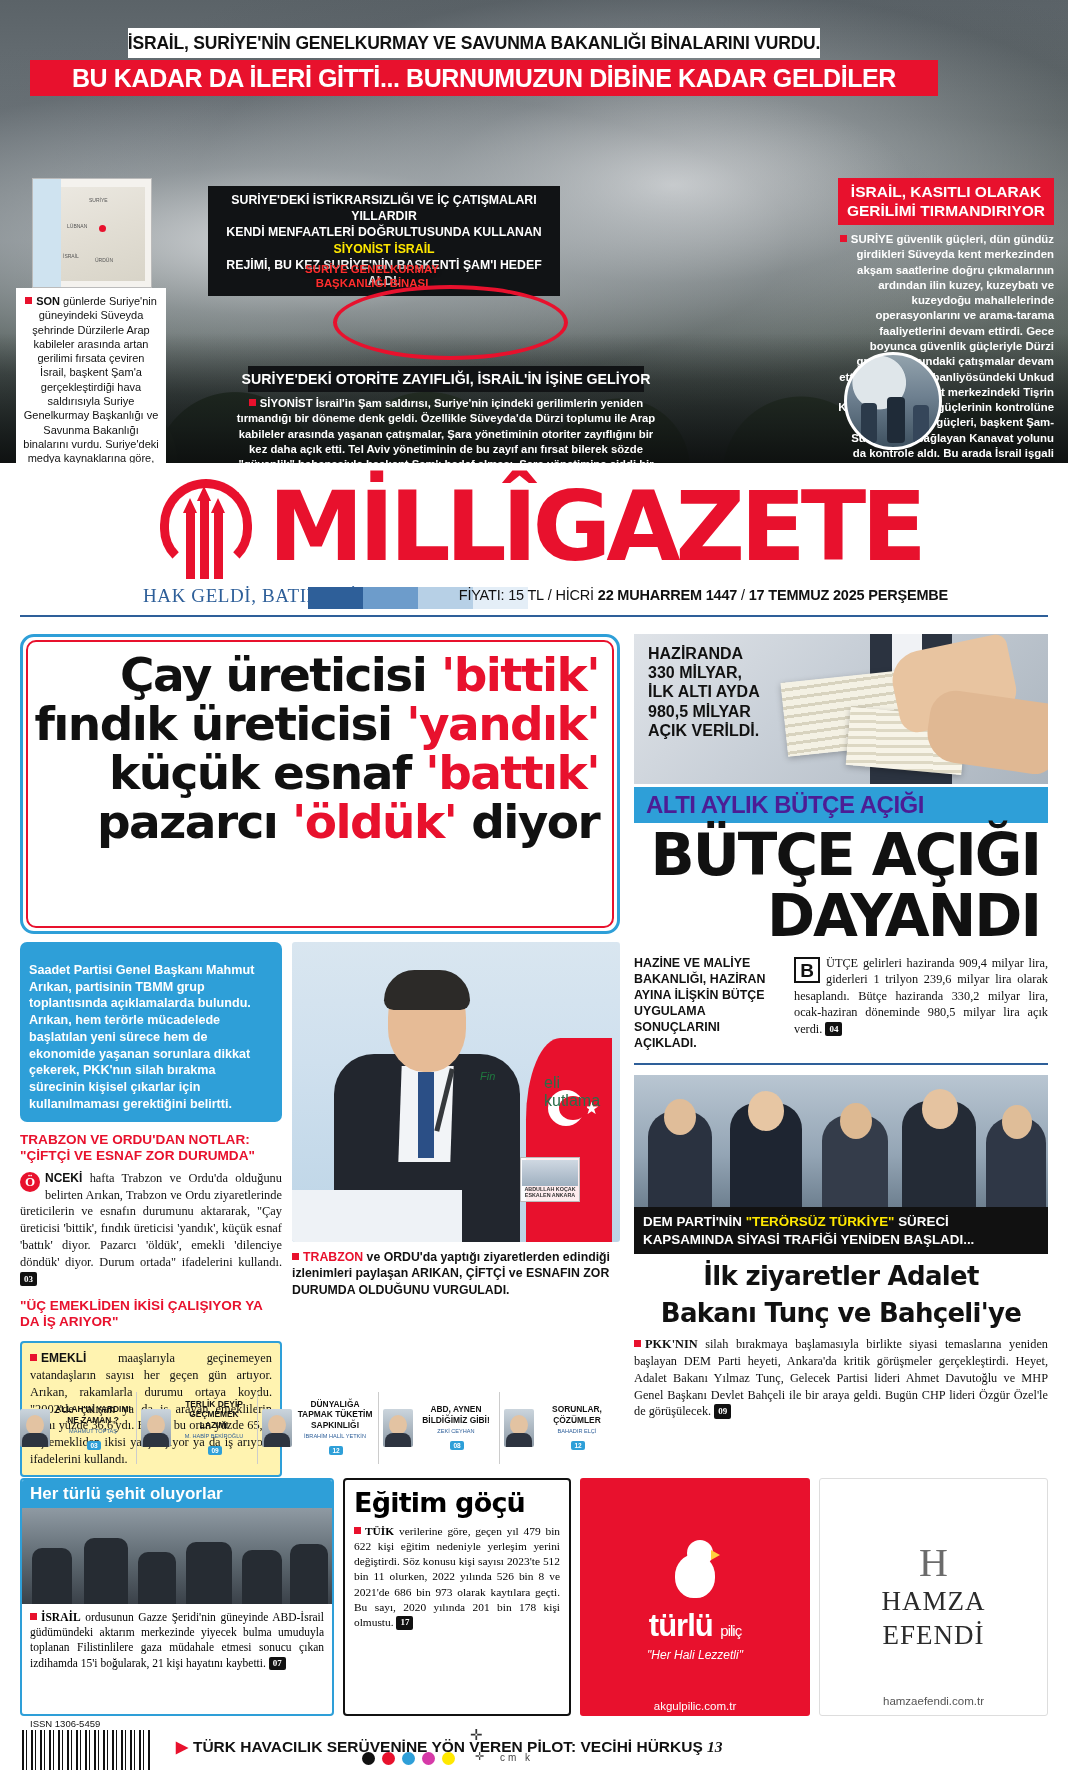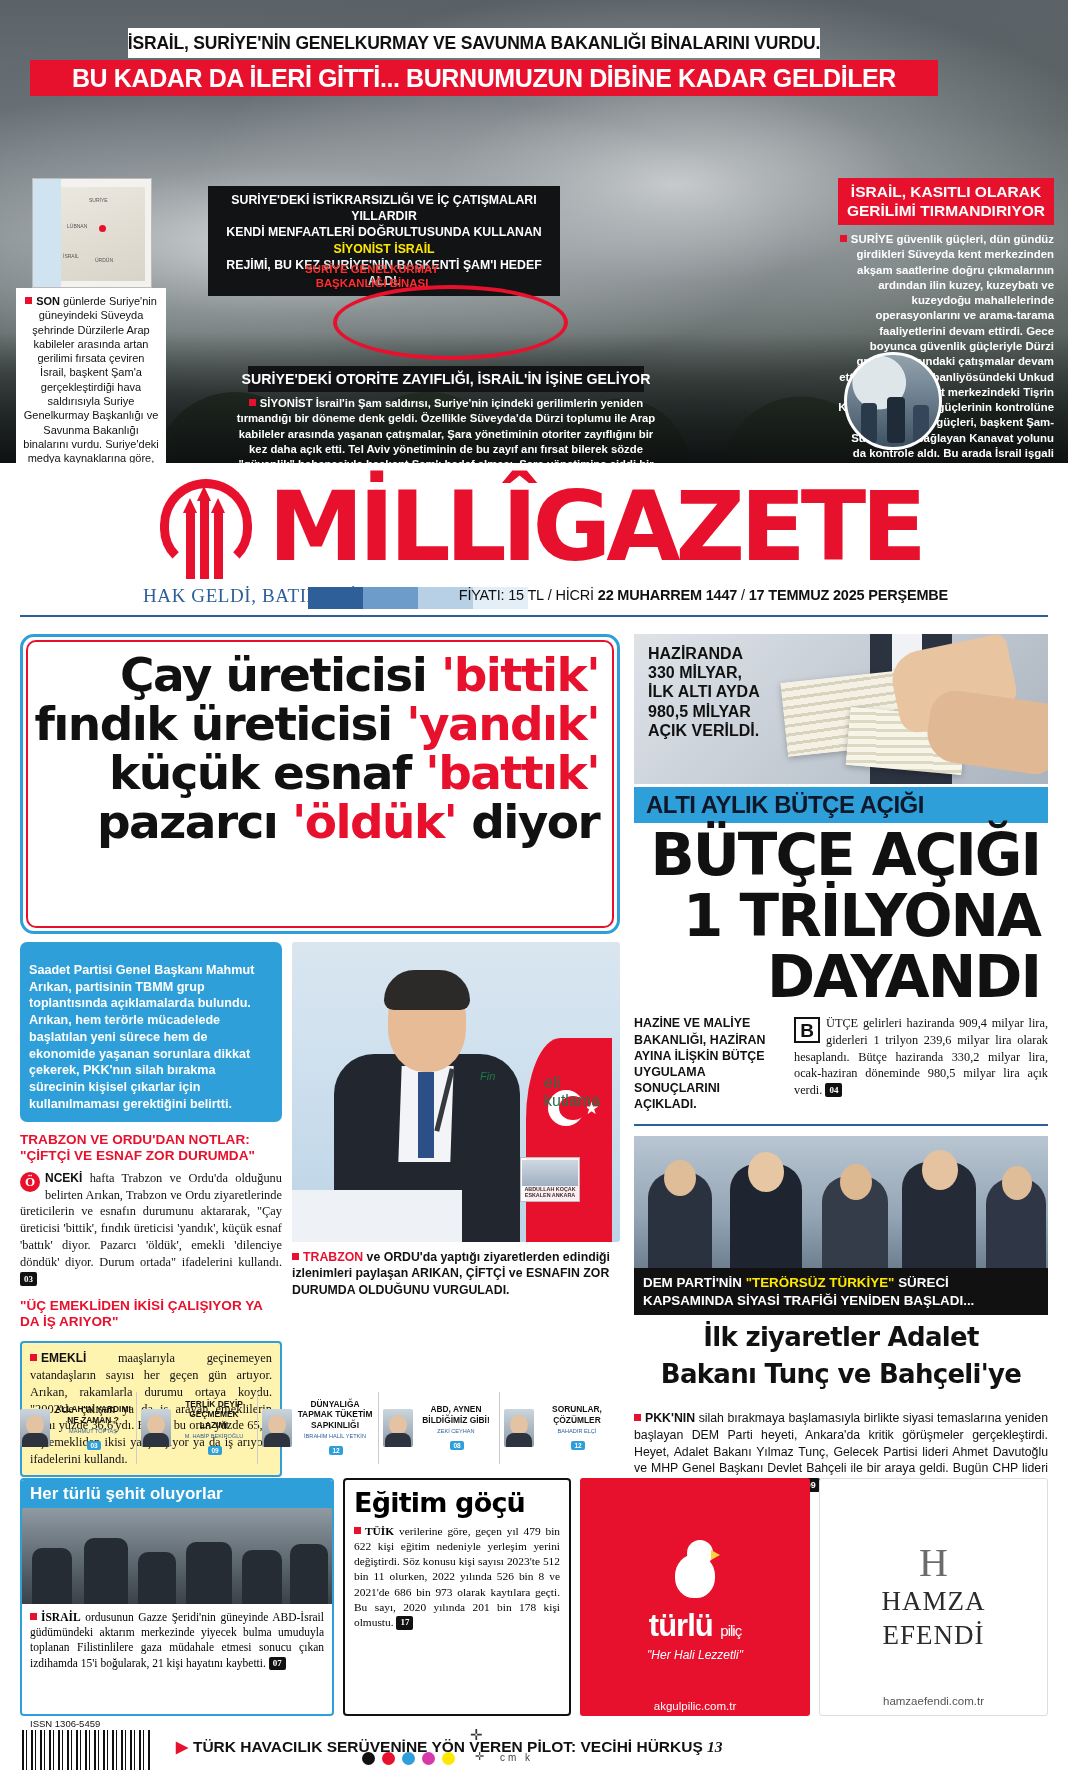--- a/index.html
+++ b/index.html
@@ -242,21 +242,21 @@
   .bp-hand2{ position:absolute; right:-10px; top:62px; width:130px; height:72px; background:#e0b893; border-radius:26px 14px 20px 30px; transform:rotate(8deg); }
   .bp-money{ position:absolute; left:150px; top:42px; width:132px; height:74px; background:repeating-linear-gradient(178deg,#f4f1e4 0 6px,#d8d3bf 6px 9px); transform:rotate(-6deg); box-shadow:0 2px 6px rgba(0,0,0,.25); }
   .bp-money2{position:absolute; left:214px; top:78px; width:116px; height:58px; background:repeating-linear-gradient(176deg,#f7f4e8 0 5px,#ddd8c4 5px 8px); transform:rotate(5deg); box-shadow:0 2px 6px rgba(0,0,0,.25);}
   .bp-suit { position:absolute; right:96px; top:0; width:82px; height:150px; background:#2b3340; }
   .bp-shirt{ position:absolute; right:126px; top:0; width:30px; height:120px; background:#f0f2f5; }
   .bp-text {
     position:absolute; left:14px; top:10px; width:116px;
     font-weight:bold; font-size:16px; line-height:1.2; color:#111;
   }
   .budget-kicker {
-    width:414px; height:36px; background:#2e9fd8; color:#0f172a; display:flex; align-items:center;
+    width:414px; height:36px; background:#2e9fd8; color:#4c1d95; display:flex; align-items:center;
     padding-left:12px; font-weight:bold; font-size:24px; letter-spacing:-.5px; margin-top:3px;
   }
   .budget-head {
     margin-top:4px; text-align:right; font-family:"DejaVu Sans", sans-serif; font-weight:bold;
     color:#111; font-size:58px; line-height:.98; letter-spacing:-2px; padding-right:8px;
   }
   .budget-body { margin-top:10px; display:flex; gap:10px; }
   .bb-left { width:150px; font-weight:bold; font-size:12.4px; line-height:1.3; color:#111; }
   .bb-right { flex:1; font-family:"Liberation Serif", serif; font-size:12.3px; line-height:1.35; text-align:justify; color:#111; }
   .bigcap { float:left; width:26px; height:26px; border:2px solid #111; font-weight:bold; font-size:19px;
@@ -270,21 +270,21 @@
   .dp-p { position:absolute; bottom:0; border-radius:26px 26px 0 0; }
   .dp-h { position:absolute; border-radius:50%; }
   .dem-banner {
     width:414px; background:#111; color:#fff; padding:6px 9px; font-weight:bold; font-size:13.4px; line-height:1.3;
   }
   .dem-banner .hl { color:#ffe800; }
   .dem-head {
     margin-top:8px; text-align:center; font-family:"DejaVu Sans", sans-serif; font-weight:bold;
     color:#111; font-size:26px; line-height:1.12; letter-spacing:-.7px;
   }
-  .dem-body { margin-top:21px; font-family:Liberation Sans, sans-serif; font-size:12.3px; line-height:1.36; text-align:justify; color:#111; }
+  .dem-body { margin-top:8px; font-family:Liberation Serif, serif; font-size:12.3px; line-height:1.36; text-align:justify; color:#111; }
 
   
   .bottomrow { position:absolute; left:20px; top:1478px; width:1028px; height:238px; display:flex; gap:9px; }
   .bot-a { width:314px; border:2px solid #2e9fd8; border-radius:4px; overflow:hidden; background:#fff; }
   .bot-a .bar { background:#2e9fd8; color:#fff; font-weight:bold; font-size:17px; padding:4px 8px; }
   .bot-a .ph { width:100%; height:96px; background:linear-gradient(180deg,#8f9aa3 0%, #5d6870 55%, #3a4149 100%); position:relative; overflow:hidden;}
   .bot-a .ph i { position:absolute; bottom:0; background:#262c33; border-radius:10px 10px 0 0; }
   .bot-a .tx { padding:6px 8px; font-family:"Liberation Serif", serif; font-size:11.5px; line-height:1.32; text-align:justify; }
   .bot-b { width:228px; border:2px solid #111; border-radius:4px; background:#fff; padding:7px 9px; }
   .bot-b h3 { font-family:"DejaVu Sans",sans-serif; font-size:27px; font-weight:bold; letter-spacing:-.8px; margin-bottom:6px; }
@@ -532,21 +532,20 @@
       <div class="bp-money"></div>
       <div class="bp-money2"></div>
       <div class="bp-hand"></div>
       <div class="bp-hand2"></div>
       <div class="bp-text">HAZİRANDA 330 MİLYAR, İLK ALTI AYDA 980,5 MİLYAR AÇIK VERİLDİ.</div>
     </div>
 
     <div class="budget-kicker">ALTI AYLIK BÜTÇE AÇIĞI</div>
 
     <div class="budget-head">BÜTÇE AÇIĞI</div>
-    <div class="budget-head">1 TRİLYONA</div>
     <div class="budget-head">DAYANDI</div>
 
     <div class="budget-body">
       <div class="bb-left">HAZİNE VE MALİYE BAKANLIĞI, HAZİRAN AYINA İLİŞKİN BÜTÇE UYGULAMA SONUÇLARINI AÇIKLADI.</div>
       <div class="bb-right">
         <span class="bigcap">B</span><span>ÜTÇE gelirleri haziranda 909,4 milyar lira, giderleri 1 trilyon 239,6 milyar lira olarak hesaplandı. Bütçe haziranda 330,2 milyar lira, ocak-haziran döneminde 980,5 milyar lira açık verdi.</span>
         <span class="pg">04</span>
       </div>
     </div>
 

